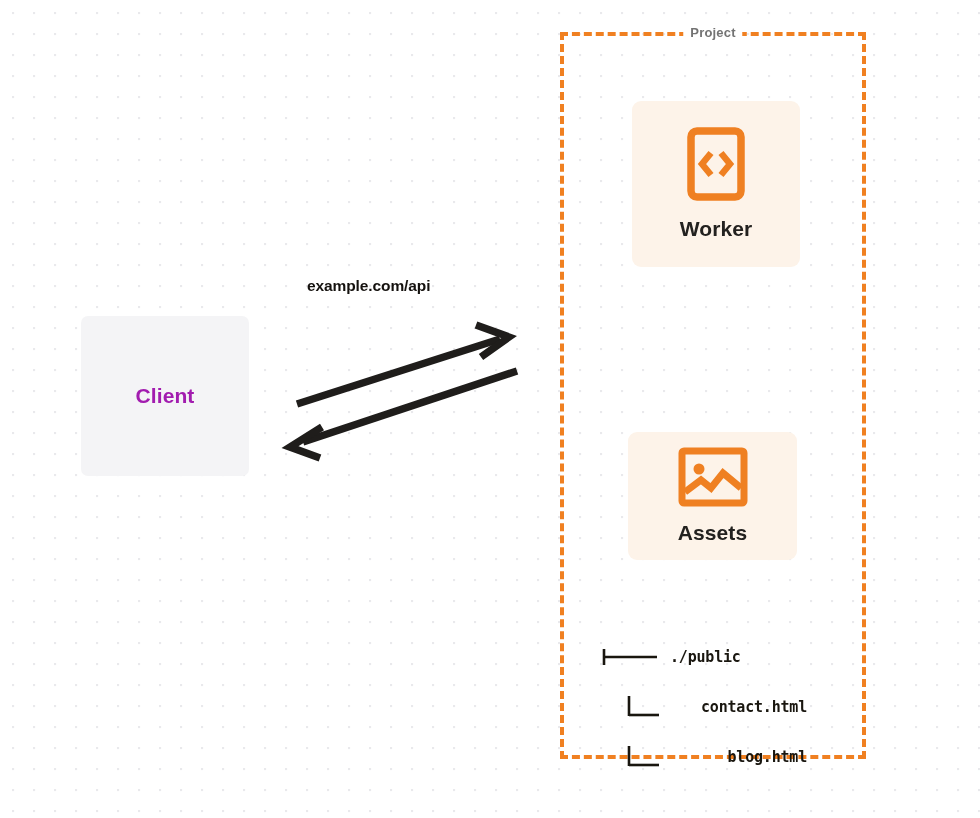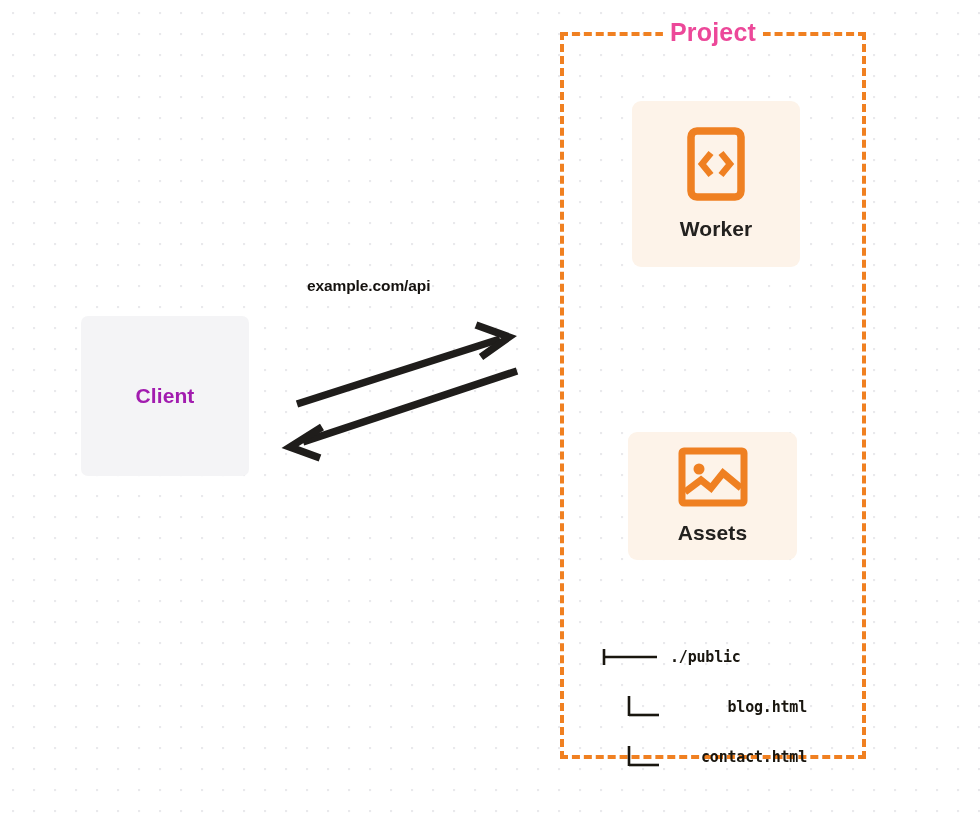--- a/index.html
+++ b/index.html
@@ -75,23 +75,23 @@
     border: 4px dashed #f08021;
     box-sizing: border-box;
   }
   #project-title {
     position: absolute;
     left: 50%;
     top: -4px;
     transform: translate(-50%, -50%);
     background: #ffffff;
     padding: 0 7px;
-    font-size: 25px;
-    font-weight: bold;
-    color: #ec4899;
+    font-size: 13px;
+    font-weight: bold;
+    color: #737373;
     white-space: nowrap;
     letter-spacing: 0.2px;
   }
 
   
   .service-card {
     position: absolute;
     background: #fdf3e9;
     border-radius: 9px;
     display: flex;
@@ -221,26 +221,26 @@
       </svg>
       <span class="tree-name left">./public</span>
     </div>
 
 
     <div class="tree-row">
       <svg class="tree-glyph" viewBox="0 0 64 22">
         <line x1="27" y1="0" x2="27" y2="20" stroke="#19160f" stroke-width="2.6"></line>
         <line x1="27" y1="19" x2="57" y2="19" stroke="#19160f" stroke-width="2.6"></line>
       </svg>
-      <span class="tree-name">blog.html</span>
+      <span class="tree-name">contact.html</span>
     </div>
 
     <div class="tree-row">
       <svg class="tree-glyph" viewBox="0 0 64 22">
         <line x1="27" y1="0" x2="27" y2="20" stroke="#19160f" stroke-width="2.6"></line>
         <line x1="27" y1="19" x2="57" y2="19" stroke="#19160f" stroke-width="2.6"></line>
       </svg>
-      <span class="tree-name">contact.html</span>
+      <span class="tree-name">blog.html</span>
     </div>
 
   </div>
 
 </div>
 
 </body></html>

